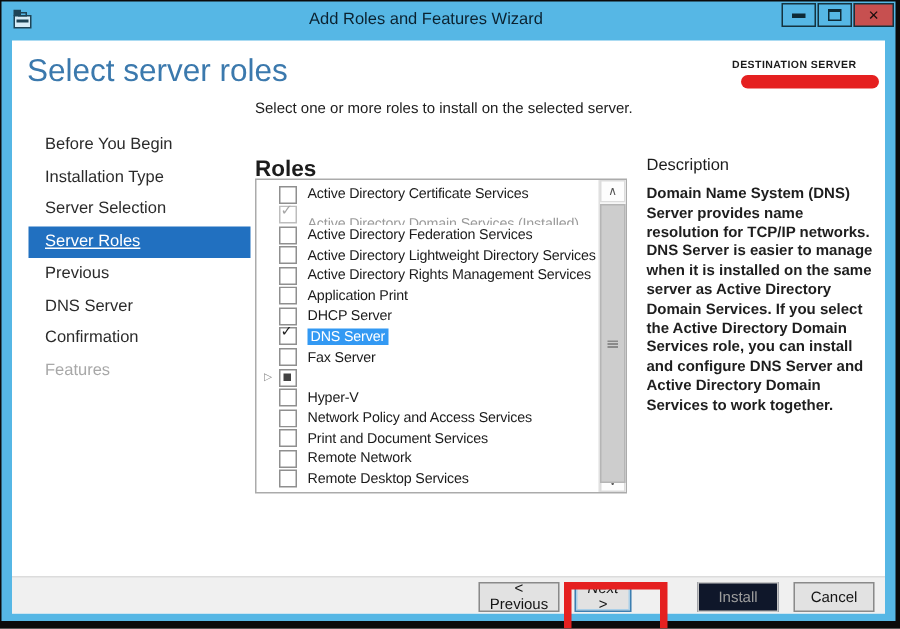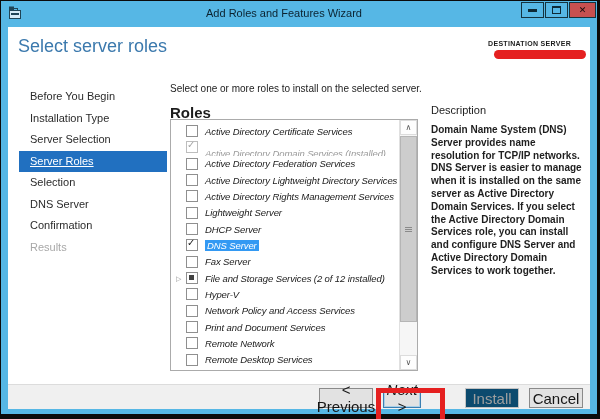--- a/index.html
+++ b/index.html
@@ -14,36 +14,36 @@
   .win-title{position:absolute;left:80px;right:110px;top:6px;text-align:center;font-size:11px;color:#0b2230;}
   .win-controls{position:absolute;top:1px;right:1px;display:flex;}
   .win-btn{width:23px;height:16px;border:1px solid #14333f;margin-left:1px;display:flex;align-items:center;justify-content:center;box-sizing:border-box;background:transparent;cursor:default;}
   .win-btn.close{width:27px;background:var(--closered,#c75050);}
   .glyph-min{width:9px;height:3px;background:#0e2a36;}
   .glyph-max{width:9px;height:8px;border:1px solid #0e2a36;border-top:2px solid #0e2a36;box-sizing:border-box;background:transparent;}
   .glyph-close{font-size:9px;font-weight:bold;color:#160c0c;line-height:1;}
 
   
   .content{position:absolute;left:7px;top:26px;right:7px;bottom:5px;background:#ffffff;overflow:visible;}
-  .page-title{position:absolute;left:10px;top:9px;font-size:18px;color:#3b79ad;text-align:center;}
+  .page-title{position:absolute;left:10px;top:9px;font-size:21px;color:#3b79ad;text-align:center;}
   .dest{position:absolute;top:13px;right:4px;width:100px;text-align:right;}
   .dest-label{font-size:7px;font-weight:bold;letter-spacing:.3px;color:#1c1c1c;padding-right:15px;}
   .dest-pill{margin-top:3px;margin-left:8px;width:92px;height:9px;border-radius:5px;background:var(--red,#e52020);}
 
   
   .nav{position:absolute;left:0;top:59px;width:161px;}
   .nav-item{height:21.5px;line-height:21.5px;padding-left:22px;font-size:11px;color:#2b2b2b;white-space:nowrap;}
   .nav-item.selected{margin-left:11px;padding-left:11px;width:148px;box-sizing:border-box;background:var(--navsel,#2170c0);color:#fff;text-decoration:underline;}
   .nav-item.disabled{color:#a8a8a8;}
 
-  .instruction{position:absolute;left:162px;top:56px;font-size:10px;color:#1c1c1c;white-space:nowrap;}
+  .instruction{position:absolute;left:162px;top:40px;font-size:10px;color:#1c1c1c;white-space:nowrap;}
   .roles-label{position:absolute;left:162px;top:77px;font-size:15px;font-weight:bold;color:#1c1c1c;}
 
   
-  .listbox{position:absolute;left:162px;top:92px;width:248px;height:252px;border:1px solid #ababab;box-sizing:border-box;background:#fff;display:flex;font-style:italic;}
+  .listbox{position:absolute;left:162px;top:92px;width:248px;height:210px;border:1px solid #ababab;box-sizing:border-box;background:#fff;display:flex;}
   .rows{flex:1;display:flex;flex-direction:column;padding:3px 0 2px 0;min-width:0;overflow:hidden;}
   .role-row{flex:1;display:flex;align-items:center;padding-left:5px;white-space:nowrap;overflow:hidden;}
   .expander{width:10px;flex:none;font-size:7px;color:#8a8a8a;line-height:1;}
   .cb{width:10px;height:10px;flex:none;border:1px solid #8f8f8f;background:#fff;position:relative;box-sizing:content-box;}
   .cb .tick{position:absolute;left:0px;top:-2px;font-size:10px;font-weight:bold;color:#1c1c1c;line-height:1;}
   .cb.gray{border-color:#bdbdbd;}
   .cb.gray .tick{color:#a6a6a6;font-weight:normal;}
   .cb.partial::after{content:"";position:absolute;left:2px;top:2px;width:5px;height:5px;background:#424242;}
   .role-label{margin-left:7px;font-size:9.5px;letter-spacing:-0.1px;color:#1b1b1b;}
   .role-label.installed{color:#9b9b9b;margin-top:12px;}
@@ -55,27 +55,27 @@
   .scroll-track{flex:1;position:relative;background:#f6f6f6;}
   .scroll-thumb{position:absolute;left:0;right:0;top:1px;height:186px;background:#cdcdcd;border:1px solid #b5b5b5;box-sizing:border-box;display:flex;align-items:center;justify-content:center;}
   .thumb-grip{width:7px;height:5px;background:repeating-linear-gradient(to bottom,#8a8a8a 0 1px,transparent 1px 2px);}
 
   
   .desc-title{position:absolute;left:423px;top:77px;font-size:11px;font-weight:normal;color:#1c1c1c;}
   .desc-text{position:absolute;left:423px;top:97px;width:154px;font-size:10px;line-height:12.8px;color:#1e1e1e;font-weight:bold;}
 
   
   .footer{position:absolute;left:0;right:0;bottom:0;height:24px;background:#f0f0f0;border-top:1px solid #dcdcdc;}
-  .btn{position:absolute;top:3px;height:20px;box-sizing:border-box;border:1px solid #8a8a8a;background:#e2e2e2;color:#151515;font-size:15px;display:flex;align-items:center;justify-content:center;font-family:inherit;}
+  .btn{position:absolute;top:3px;height:20px;box-sizing:border-box;border:1px solid #8a8a8a;background:#e2e2e2;color:#151515;font-size:10px;display:flex;align-items:center;justify-content:center;font-family:inherit;}
   .btn.b0{left:311px;width:54px;}
   .btn.b1{left:375px;width:38px;font-style:italic;}
   .btn.b2{left:457px;width:54px;}
   .btn.b3{left:521px;width:54px;}
   .btn.focused{border:1px solid #3c7fb1;box-shadow:inset 0 0 0 1px #a9cfe8;}
-  .btn.disabled{border-color:#c3c3c3;background:#0c4a6e;color:#9e9e9e;}
+  .btn.disabled{border-color:#c3c3c3;background:#0f172a;color:#9e9e9e;}
 
   
   .annot-box{position:absolute;left:376px;top:388px;width:69px;height:36px;border:5px solid var(--red,#e52020);box-sizing:border-box;z-index:20;}
 </style>
 </head>
 <body>
 
 <div class="screen">
   <div class="window">
 
@@ -108,24 +108,24 @@
       <div class="dest">
         <div class="dest-label">DESTINATION SERVER</div>
         <div class="dest-pill"></div>
       </div>
 
       <div class="nav">
           <div class="nav-item">Before You Begin</div>
           <div class="nav-item">Installation Type</div>
           <div class="nav-item">Server Selection</div>
           <div class="nav-item selected">Server Roles</div>
-          <div class="nav-item">Selection</div>
+          <div class="nav-item">Previous</div>
           <div class="nav-item">DNS Server</div>
           <div class="nav-item">Confirmation</div>
-          <div class="nav-item disabled">Results</div>
+          <div class="nav-item disabled">Features</div>
         </div>
 
       <div class="instruction">Select one or more roles to install on the selected server.</div>
       <div class="roles-label">Roles</div>
 
       <div class="listbox">
         <div class="rows">
             <div class="role-row">
               <span class="expander"></span>
               <span class="cb"></span>
@@ -149,21 +149,21 @@
               <span class="role-label">Active Directory Lightweight Directory Services</span>
             </div>
             <div class="role-row">
               <span class="expander"></span>
               <span class="cb"></span>
               <span class="role-label">Active Directory Rights Management Services</span>
             </div>
             <div class="role-row">
               <span class="expander"></span>
               <span class="cb"></span>
-              <span class="role-label">Lightweight Server</span>
+              <span class="role-label">Application Print</span>
             </div>
             <div class="role-row">
               <span class="expander"></span>
               <span class="cb"></span>
               <span class="role-label">DHCP Server</span>
             </div>
             <div class="role-row">
               <span class="expander"></span>
               <span class="cb">
                 <span class="tick">✓</span>
@@ -171,21 +171,20 @@
               <span class="role-label selected">DNS Server</span>
             </div>
             <div class="role-row">
               <span class="expander"></span>
               <span class="cb"></span>
               <span class="role-label">Fax Server</span>
             </div>
             <div class="role-row">
               <span class="expander">▷</span>
               <span class="cb partial"></span>
-              <span class="role-label">File and Storage Services (2 of 12 installed)</span>
             </div>
             <div class="role-row">
               <span class="expander"></span>
               <span class="cb"></span>
               <span class="role-label">Hyper-V</span>
             </div>
             <div class="role-row">
               <span class="expander"></span>
               <span class="cb"></span>
               <span class="role-label">Network Policy and Access Services</span>

